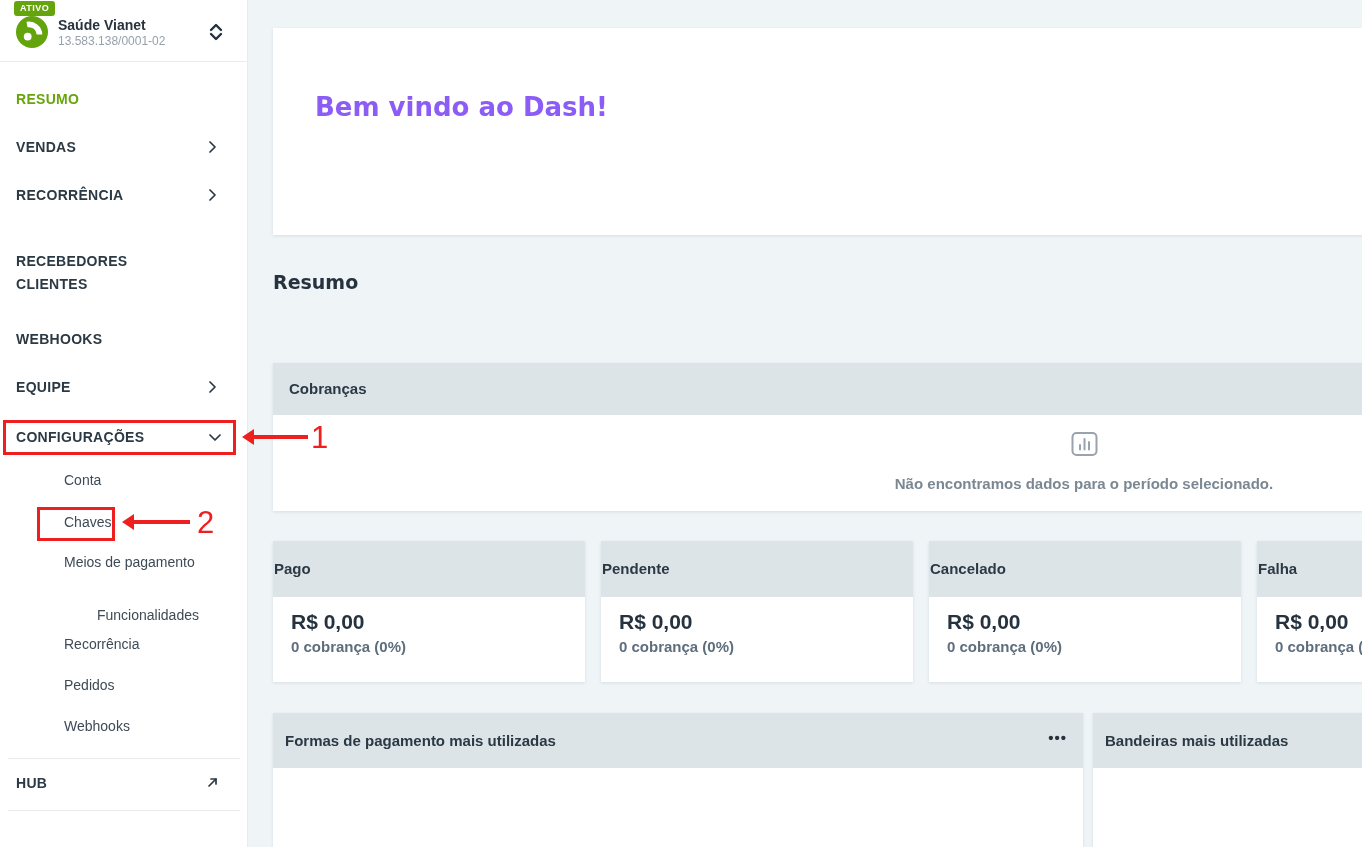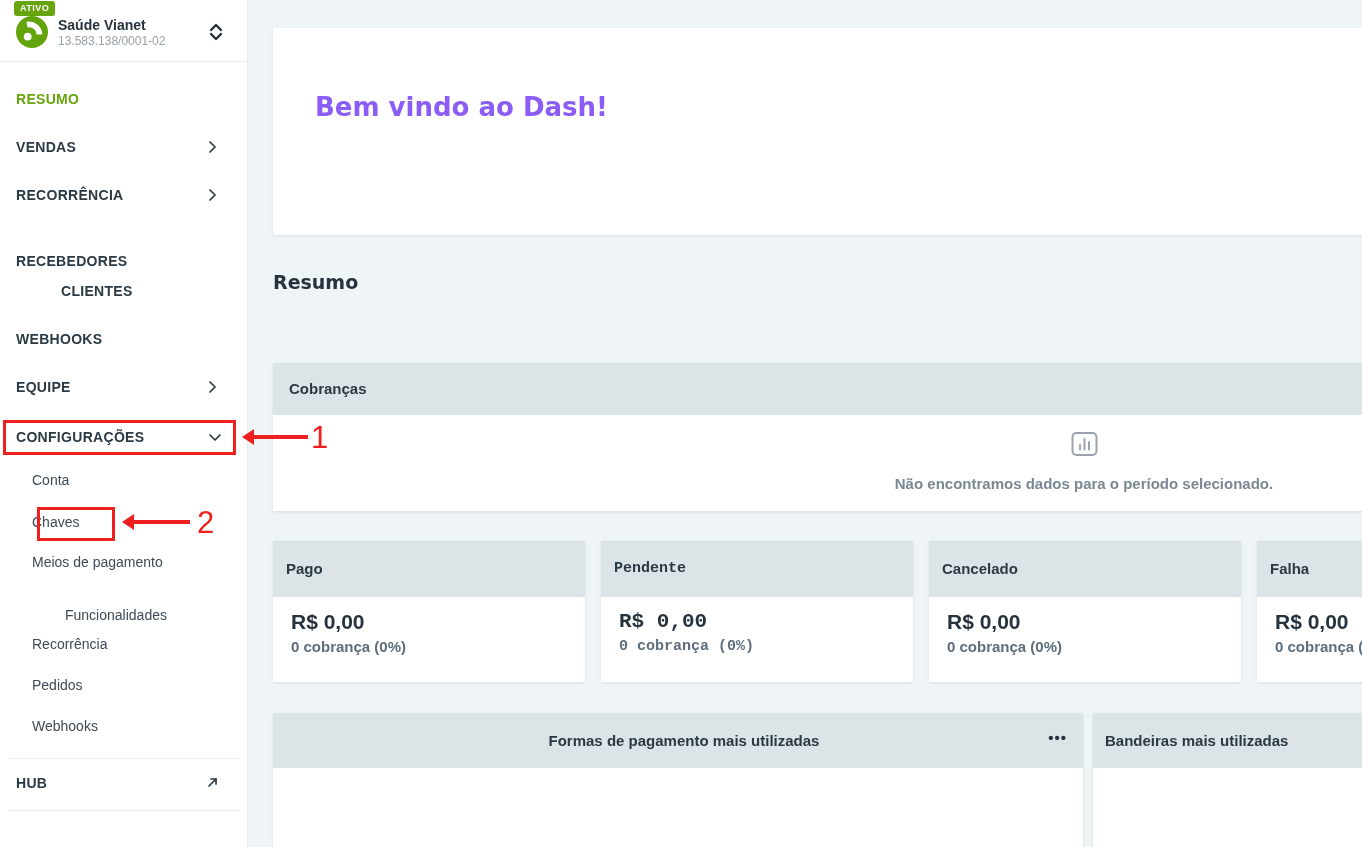--- a/index.html
+++ b/index.html
@@ -19,21 +19,21 @@
   .switcher { position:absolute; left:209px; top:23px; width:14px; height:18px; cursor:pointer; }
   .side-divider { position:absolute; left:0; width:248px; border-top:1px solid #e9edf0; }
 
   .nav-item { position:absolute; left:0; width:247px; height:48px; line-height:48px;
               padding-left:16px; font-size:14px; font-weight:700; letter-spacing:.3px;
               color:#2b3944; cursor:pointer; }
   .nav-item.active { color:#68a50d; }
   .nav-chevron { position:absolute; right:30px; top:18px; width:8px; height:12px; }
   .nav-chevron-down { position:absolute; right:26px; top:21px; width:12px; height:8px; }
   .sub-item { position:absolute; left:0; width:247px; height:41px; line-height:41px;
-              padding-left:32px; font-size:14px; font-weight:400; color:#3e4a56; cursor:pointer; }
+              padding-left:64px; font-size:14px; font-weight:400; color:#3e4a56; cursor:pointer; }
   .hub-arrow { position:absolute; right:28px; top:17px; width:13px; height:13px; }
 
   
   .ann { z-index:10; }
   .red-box { position:absolute; border:3px solid #ee1f1f; background:transparent; }
   .red-box.box1 { left:3px; top:420px; width:233px; height:35px; }
   .red-box.box2 { left:37px; top:507px; width:78px; height:34px; }
   .arrow-shaft { position:absolute; height:4px; background:#ee1f1f; }
   .arrow-head { position:absolute; width:0; height:0; border-top:8px solid transparent;
                 border-bottom:8px solid transparent; border-right:12px solid #ee1f1f; }
@@ -55,27 +55,27 @@
 
   .panel-header { background:#dce4e8; font-size:15px; font-weight:700; color:#2b3944; }
   .cobr { position:absolute; left:0; top:363px; width:1622px; }
   .cobr .panel-header { position:relative; height:52px; line-height:52px; padding-left:16px; }
   .cobr-body { position:relative; height:96px; background:#fff; }
   .empty-icon { position:absolute; left:798px; top:16px; width:27px; height:26px; }
   .empty-msg { position:absolute; left:0; top:60px; width:1622px; text-align:center;
                font-size:15px; font-weight:700; color:#7b8894; }
 
   .status-card { position:absolute; top:541px; width:312px; height:141px; background:#fff; }
-  .status-card .panel-header { height:56px; line-height:56px; padding-left:13px; }
+  .status-card .panel-header { height:56px; line-height:56px; padding-left:1px; }
   .sc-amount { position:absolute; left:18px; top:69px; font-size:21px; font-weight:800; color:#26333f; }
   .sc-count  { position:absolute; left:18px; top:97px; font-size:15px; font-weight:600; color:#5e6e7d; }
 
   .bottom-card { position:absolute; top:713px; background:#fff; height:134px; }
   .bottom-card .panel-header { position:relative; height:55px; line-height:55px; padding-left:12px; }
-  .bc-a { left:0; width:810px;text-align:center; }
+  .bc-a { left:0; width:810px; }
   .bc-b { left:820px; width:802px; }
   .more-menu { position:absolute; right:16px; top:0; height:55px; line-height:50px;
                font-size:15px; font-weight:700; letter-spacing:1px; color:#27323d; cursor:pointer; }
 </style>
 </head>
 <body>
 
 <div id="app">
 
   <div class="sidebar">
@@ -108,21 +108,21 @@
     </div>
 
     <div class="nav-item" style="top:171px;">
       <span>RECORRÊNCIA</span>
       <svg class="nav-chevron" viewBox="0 0 8 12">
         <polyline points="1,1 6,6 1,11" fill="none" stroke="#2b3944" stroke-width="1.7" stroke-linecap="round" stroke-linejoin="round"></polyline>
       </svg>
     </div>
 
     <div class="nav-item" style="top:237px;">RECEBEDORES</div>
-    <div class="nav-item" style="top:267px;margin-left:45px;">CLIENTES</div>
+    <div class="nav-item" style="top:260px;">CLIENTES</div>
     <div class="nav-item" style="top:315px;">WEBHOOKS</div>
 
     <div class="nav-item" style="top:363px;">
       <span>EQUIPE</span>
       <svg class="nav-chevron" viewBox="0 0 8 12">
         <polyline points="1,1 6,6 1,11" fill="none" stroke="#2b3944" stroke-width="1.7" stroke-linecap="round" stroke-linejoin="round"></polyline>
       </svg>
     </div>
 
     <div class="nav-item" style="top:413px;">
@@ -174,21 +174,21 @@
           <div class="empty-msg">Não encontramos dados para o período selecionado.</div>
         </div>
       </div>
 
       <div class="status-card card-shadow" style="left:0;">
         <div class="panel-header">Pago</div>
         <div class="sc-amount">R$ 0,00</div>
         <div class="sc-count">0 cobrança (0%)</div>
       </div>
 
-      <div class="status-card card-shadow" style="left:328px;font-family:Liberation Mono, monospace;">
+      <div class="status-card card-shadow" style="left:328px;">
         <div class="panel-header">Pendente</div>
         <div class="sc-amount">R$ 0,00</div>
         <div class="sc-count">0 cobrança (0%)</div>
       </div>
 
       <div class="status-card card-shadow" style="left:656px;">
         <div class="panel-header">Cancelado</div>
         <div class="sc-amount">R$ 0,00</div>
         <div class="sc-count">0 cobrança (0%)</div>
       </div>

